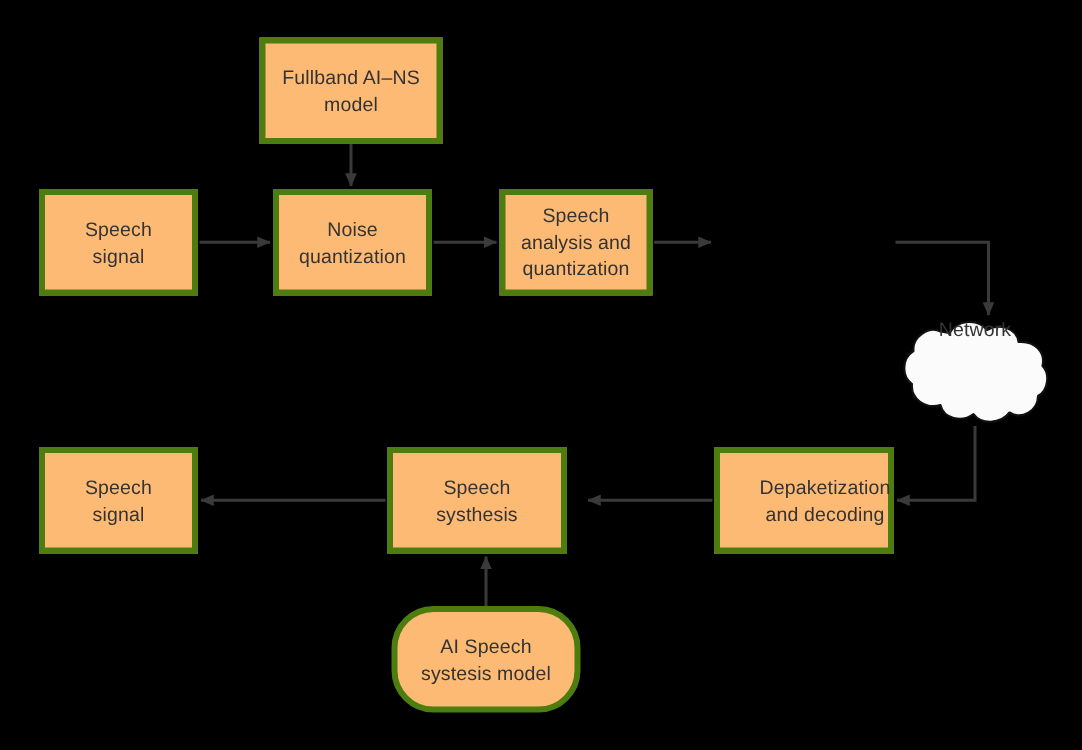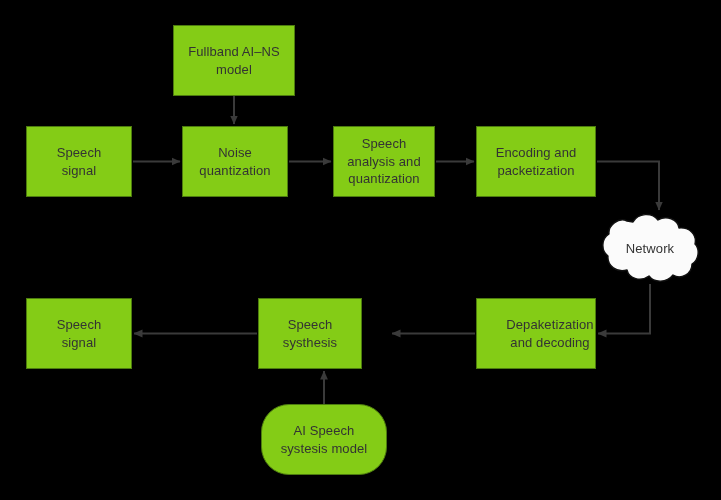--- a/index.html
+++ b/index.html
@@ -17,43 +17,42 @@
   }
   #svg-layer {
     position: absolute;
     left: 0;
     top: 0;
     width: 721px;
     height: 500px;
   }
   .node {
     position: absolute;
-    background: #84cc16;
-    border: 1px solid #4d7c0f;
+    background: #fdba74;
+    border: 4px solid #4d7c0f;
     box-sizing: border-box;
     display: flex;
     align-items: center;
     justify-content: center;
     text-align: center;
     color: #333333;
     font-size: 13px;
     line-height: 1.35;
     letter-spacing: 0.1px;
     padding: 2px 6px;
     z-index: 2;
   }
   .node-label {
     display: block;
     white-space: pre-line;
   }
   .cloud-wrap {
     position: absolute;
     z-index: 2;
     display: flex;
-    align-items: center;
     justify-content: center;
   }
   .cloud-label {
     position: relative;
     z-index: 3;
     color: #333333;
     font-size: 13px;
     letter-spacing: 0.1px;
     pointer-events: none;
   }
@@ -126,41 +125,37 @@
     <span class="node-label">Noise
 quantization</span>
   </div>
 
   <div class="node" style="left:333px; top:126px; width:102px; height:71px;">
     <span class="node-label">Speech
 analysis and
 quantization</span>
   </div>
 
-  <div class="node" style="left:476px; top:126px; width:120px; height:71px;">
-    <span class="node-label">Encoding and
-packetization</span>
-  </div>
 
   <div class="cloud-wrap" style="left:600px; top:212px; width:100px; height:72px;">
     <svg class="cloud-svg" width="100" height="72" viewBox="0 0 100 72" xmlns="http://www.w3.org/2000/svg">
       <path d="M33,10 C38,1 52,0 58,8 C66,3 78,7 79,16 C90,15 97,23 95,32
                C100,37 99,48 92,52 C92,62 81,68 73,63 C67,71 54,71 49,64
                C41,70 29,67 27,58 C17,61 7,54 8,44 C1,39 1,27 9,22
                C8,13 19,5 27,9 z" fill="#fbfbfb" stroke="#111111" stroke-width="1.4" stroke-linejoin="round"></path>
     </svg>
     <span class="cloud-label">Network</span>
   </div>
 
   <div class="node" style="left:476px; top:298px; width:120px; height:71px;padding-left:34px;">
     <span class="node-label">Depaketization
 and decoding</span>
   </div>
 
-  <div class="node" style="left:258px; top:298px; width:104px; height:71px;">
+  <div class="node" style="left:258px; top:298px; width:120px; height:71px;">
     <span class="node-label">Speech systhesis</span>
   </div>
 
   <div class="node" style="left:26px; top:298px; width:106px; height:71px;">
     <span class="node-label">Speech
 signal</span>
   </div>
 
   <div class="node" style="left:261px; top:404px; width:126px; height:71px;border-radius:28px;">
     <span class="node-label">AI Speech

